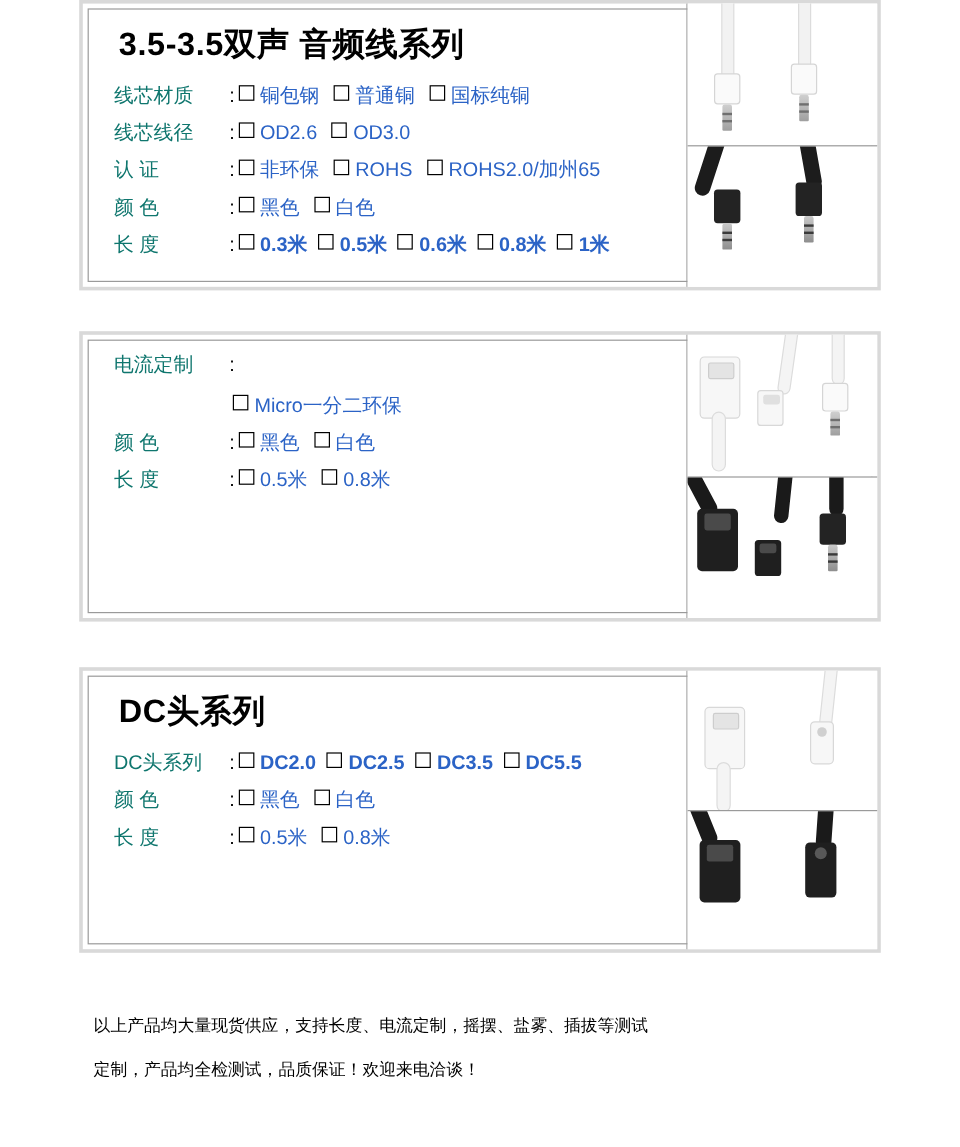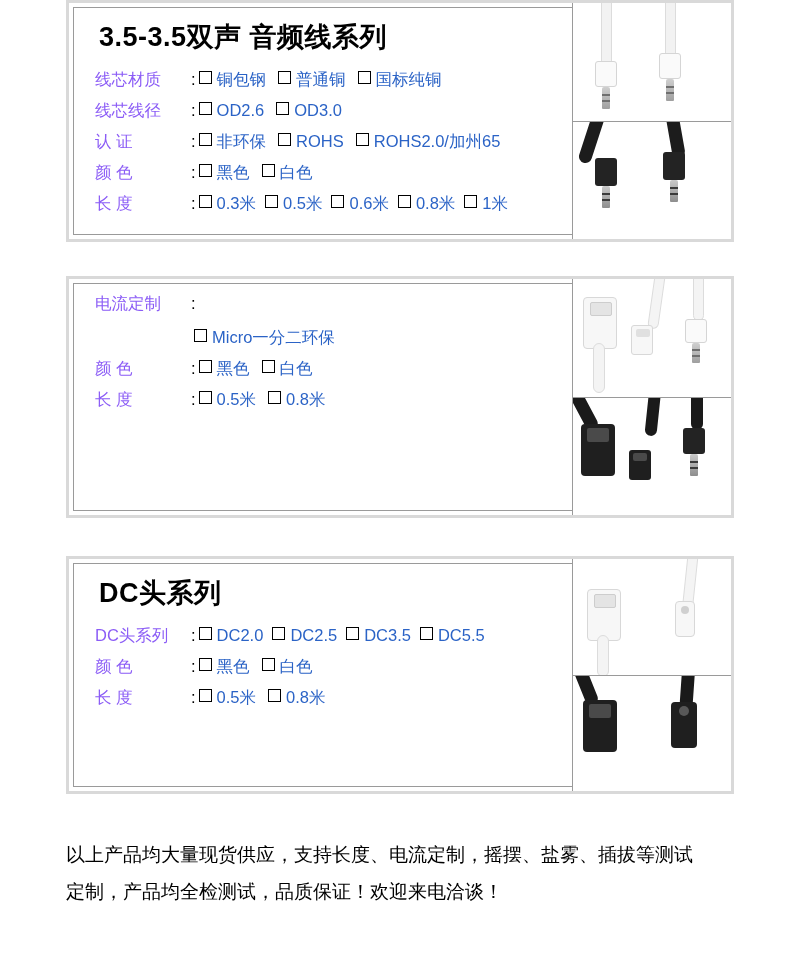--- a/index.html
+++ b/index.html
@@ -75,21 +75,21 @@
   .spec-row {
     display: flex;
     align-items: baseline;
     font-size: 16.5px;
     margin-bottom: 9px;
     white-space: nowrap;
   }
   .spec-label {
     width: 96px;
     flex: 0 0 96px;
-    color: #8b5cf6;
+    color: #0f766e;
     letter-spacing: 0px;
     text-align: left;
   }
   .colon { margin-right: 3px; }
   .opts {
     display: flex;
     align-items: baseline;
     flex-wrap: nowrap;
   }
   .opt {
@@ -104,33 +104,33 @@
     width: 11px;
     height: 11px;
     border: 1px solid #000000;
     margin-right: 5px;
     position: relative;
     top: -1px;
     flex: 0 0 11px;
     background: #fff;
   }
   .opt .txt { color: #2b63c6; }
-  .opt.tight { margin-right: 9px; }
+  .opt.tight { margin-right: 9px; font-weight: bold; }
   .indent-row {
     margin-left: 99px;
     margin-top: 12px;
   }
 
   
   .footer-note {
     position: absolute;
-    left: 66px;
+    left: 78px;
     top: 836px;
     width: 690px;
-    font-size: 19px;
+    font-size: 14px;
     line-height: 37px;
     color: #000000;
   }
   
   .jack {
     position: absolute;
     width: 22px;
   }
   .jack .barrel {
     position: absolute;

